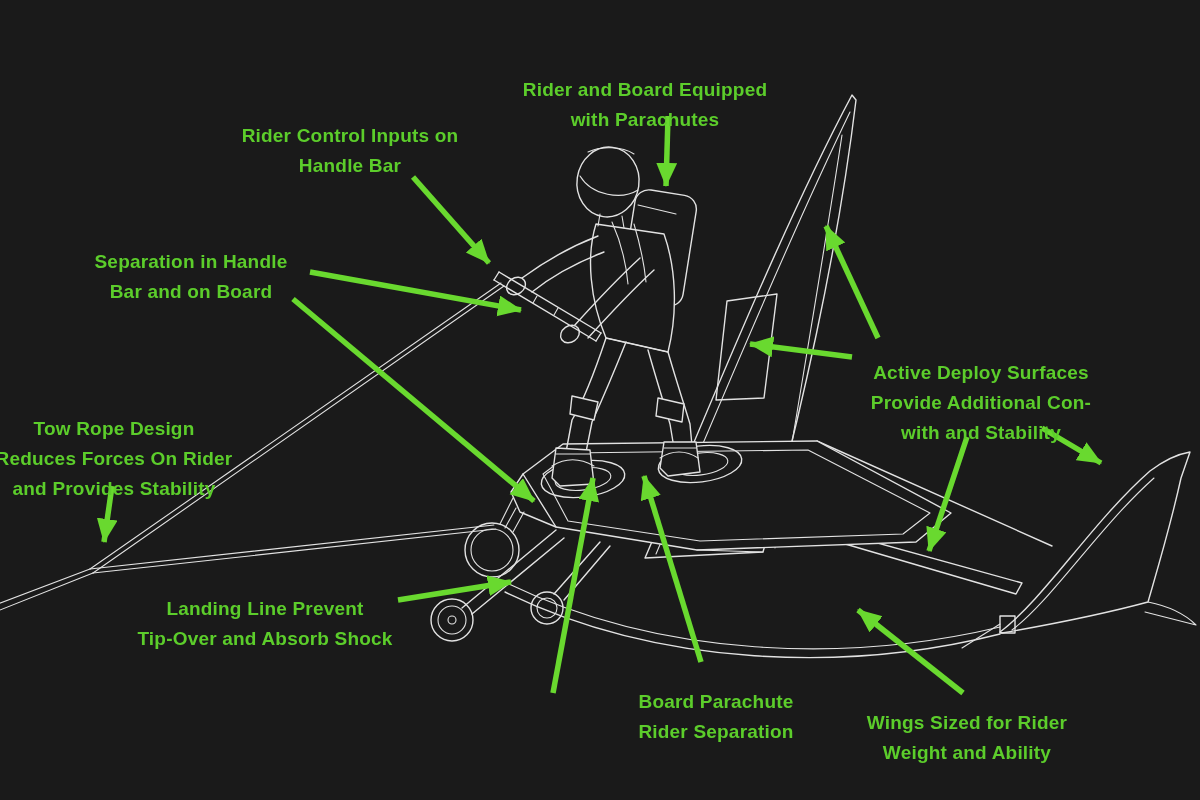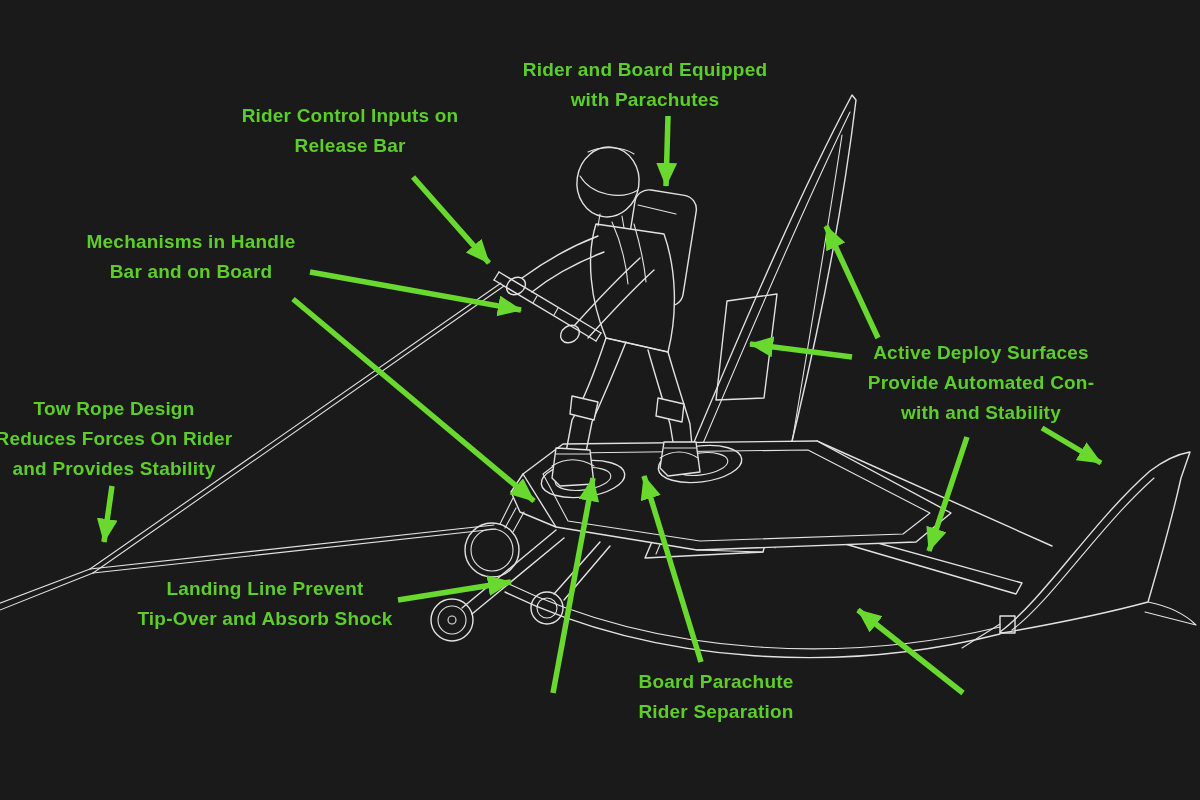--- a/index.html
+++ b/index.html
@@ -17,20 +17,21 @@
   .arrow{stroke:var(--arrow,#69d92f);stroke-width:5.5;fill:none;}
   .note{
     position:absolute;
     text-align:center;
     color:var(--accent,#5ccd2b);
     font-weight:700;
     font-size:19px;
     line-height:30px;
     letter-spacing:.2px;
     white-space:nowrap;
+    margin-top:20px;
   }
   .note div{white-space:nowrap;}
 </style>
 </head>
 <body>
 
 <div id="stage">
 
   <svg id="artwork" viewBox="0 0 1200 800">
     <defs>
@@ -166,45 +167,49 @@
     </g>
   </svg>
 
   <div class="note" style="left:495px;top:55px;width:300px;">
     <div>Rider and Board Equipped</div>
     <div>with Parachutes</div>
   </div>
 
   <div class="note" style="left:220px;top:101px;width:260px;">
     <div>Rider Control Inputs on</div>
-    <div>Release Bar</div>
+    <div>Handle Bar</div>
   </div>
 
   <div class="note" style="left:66px;top:227px;width:250px;">
-    <div>Mechanisms in Handle</div>
+    <div>Separation in Handle</div>
     <div>Bar and on Board</div>
   </div>
 
   <div class="note" style="left:-6px;top:394px;width:240px;">
     <div>Tow Rope Design</div>
     <div>Reduces Forces On Rider</div>
     <div>and Provides Stability</div>
   </div>
 
   <div class="note" style="left:856px;top:338px;width:250px;">
     <div>Active Deploy Surfaces</div>
-    <div>Provide Automated Con-</div>
+    <div>Provide Additional Con-</div>
     <div>with and Stability</div>
   </div>
 
   <div class="note" style="left:120px;top:574px;width:290px;">
     <div>Landing Line Prevent</div>
     <div>Tip-Over and Absorb Shock</div>
   </div>
 
 
   <div class="note" style="left:591px;top:667px;width:250px;">
     <div>Board Parachute</div>
     <div>Rider Separation</div>
   </div>
 
+  <div class="note" style="left:842px;top:688px;width:250px;">
+    <div>Wings Sized for Rider</div>
+    <div>Weight and Ability</div>
+  </div>
 
 </div>
 
 </body></html>

